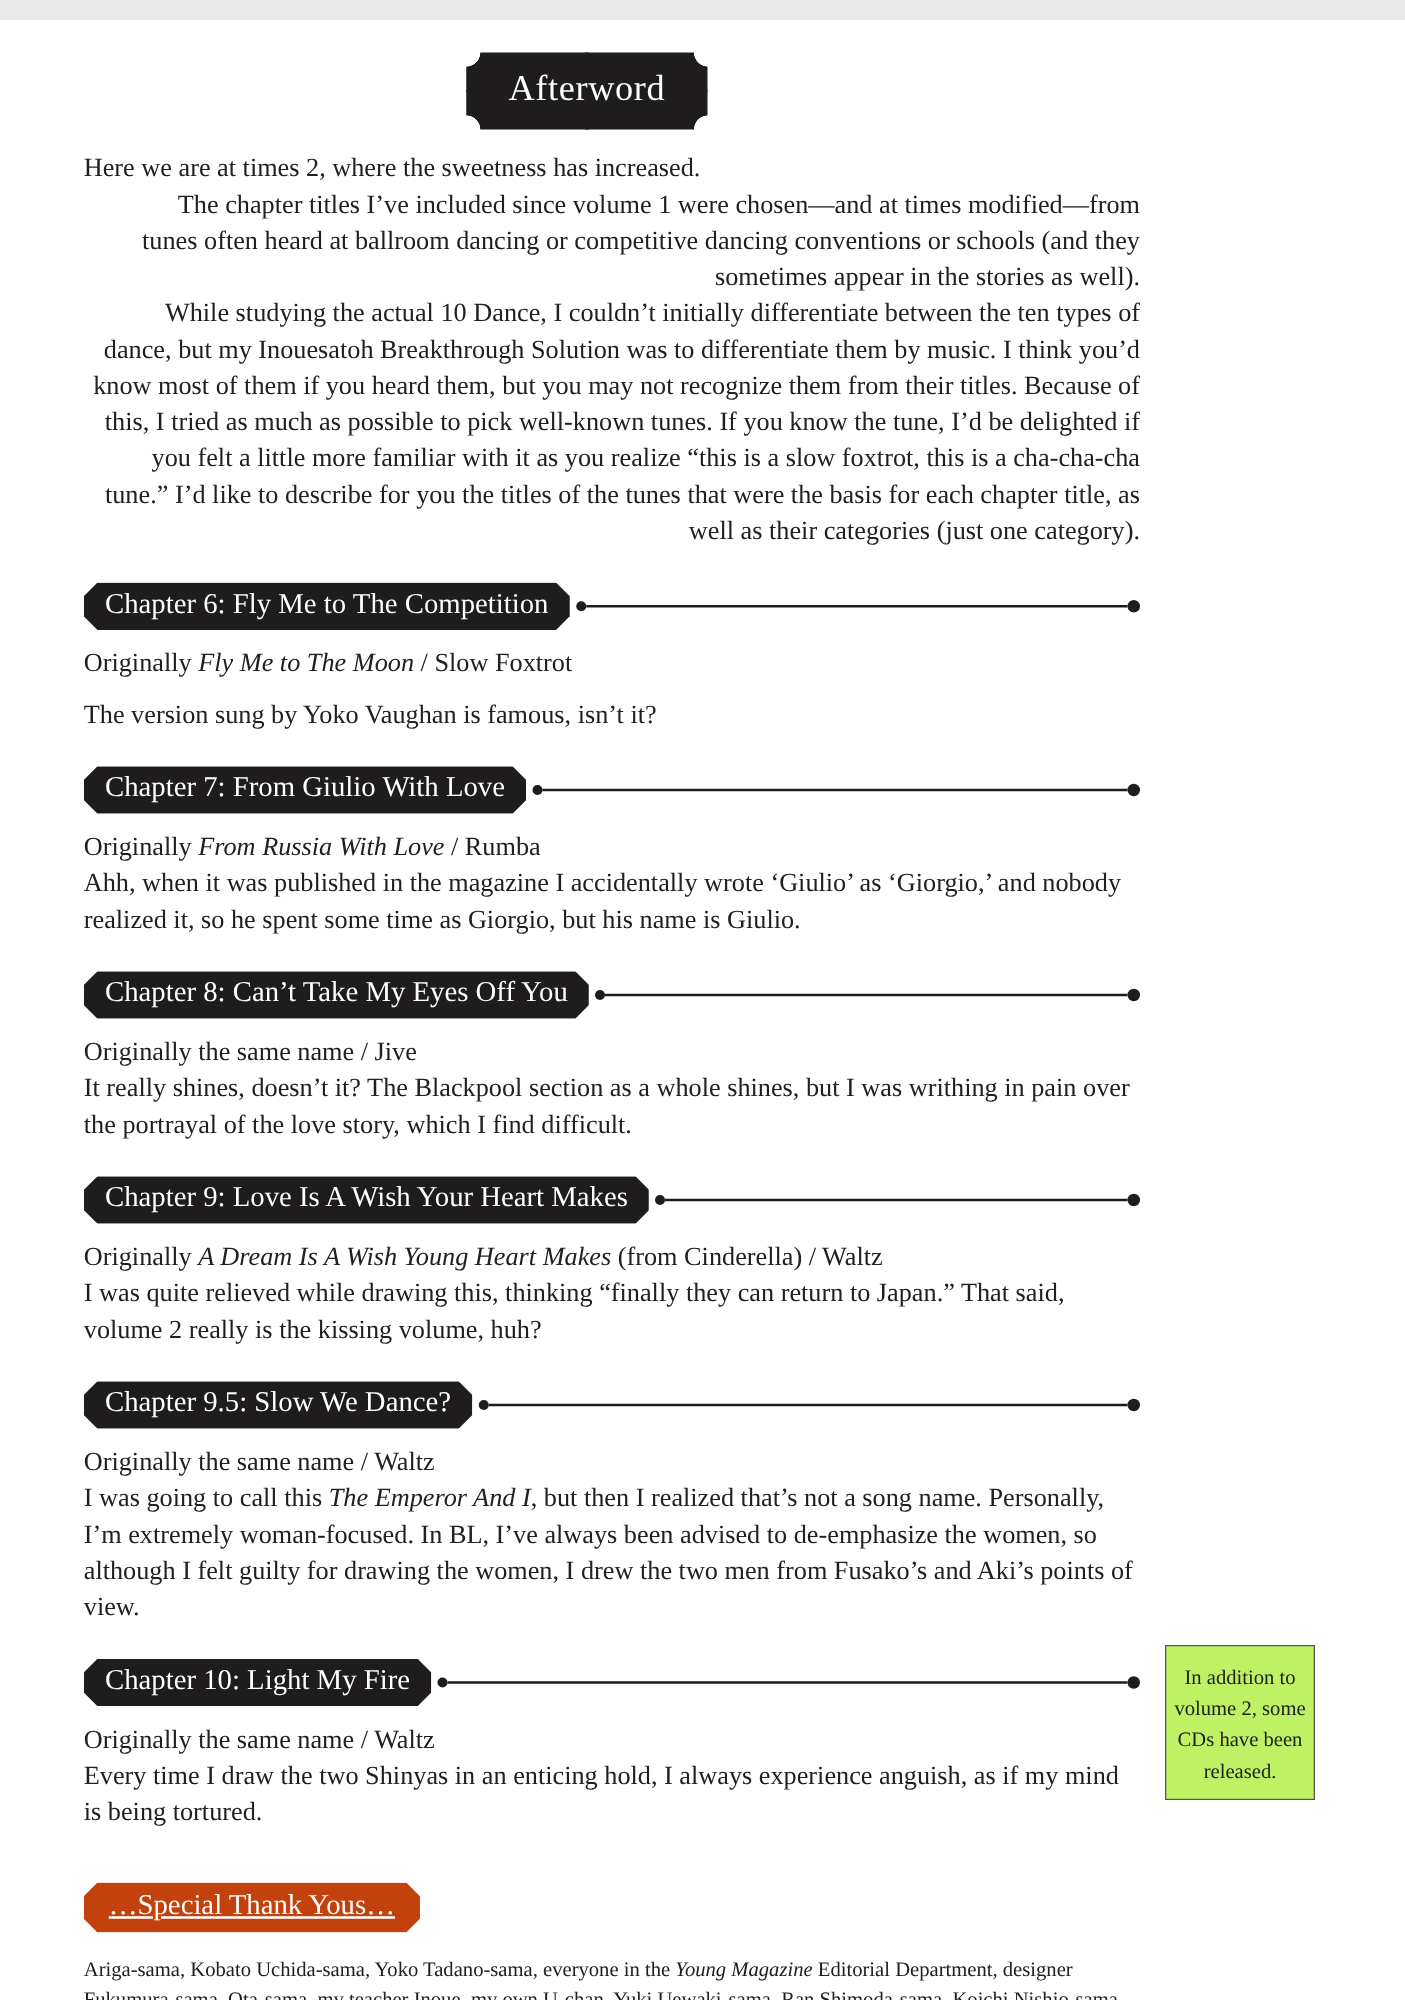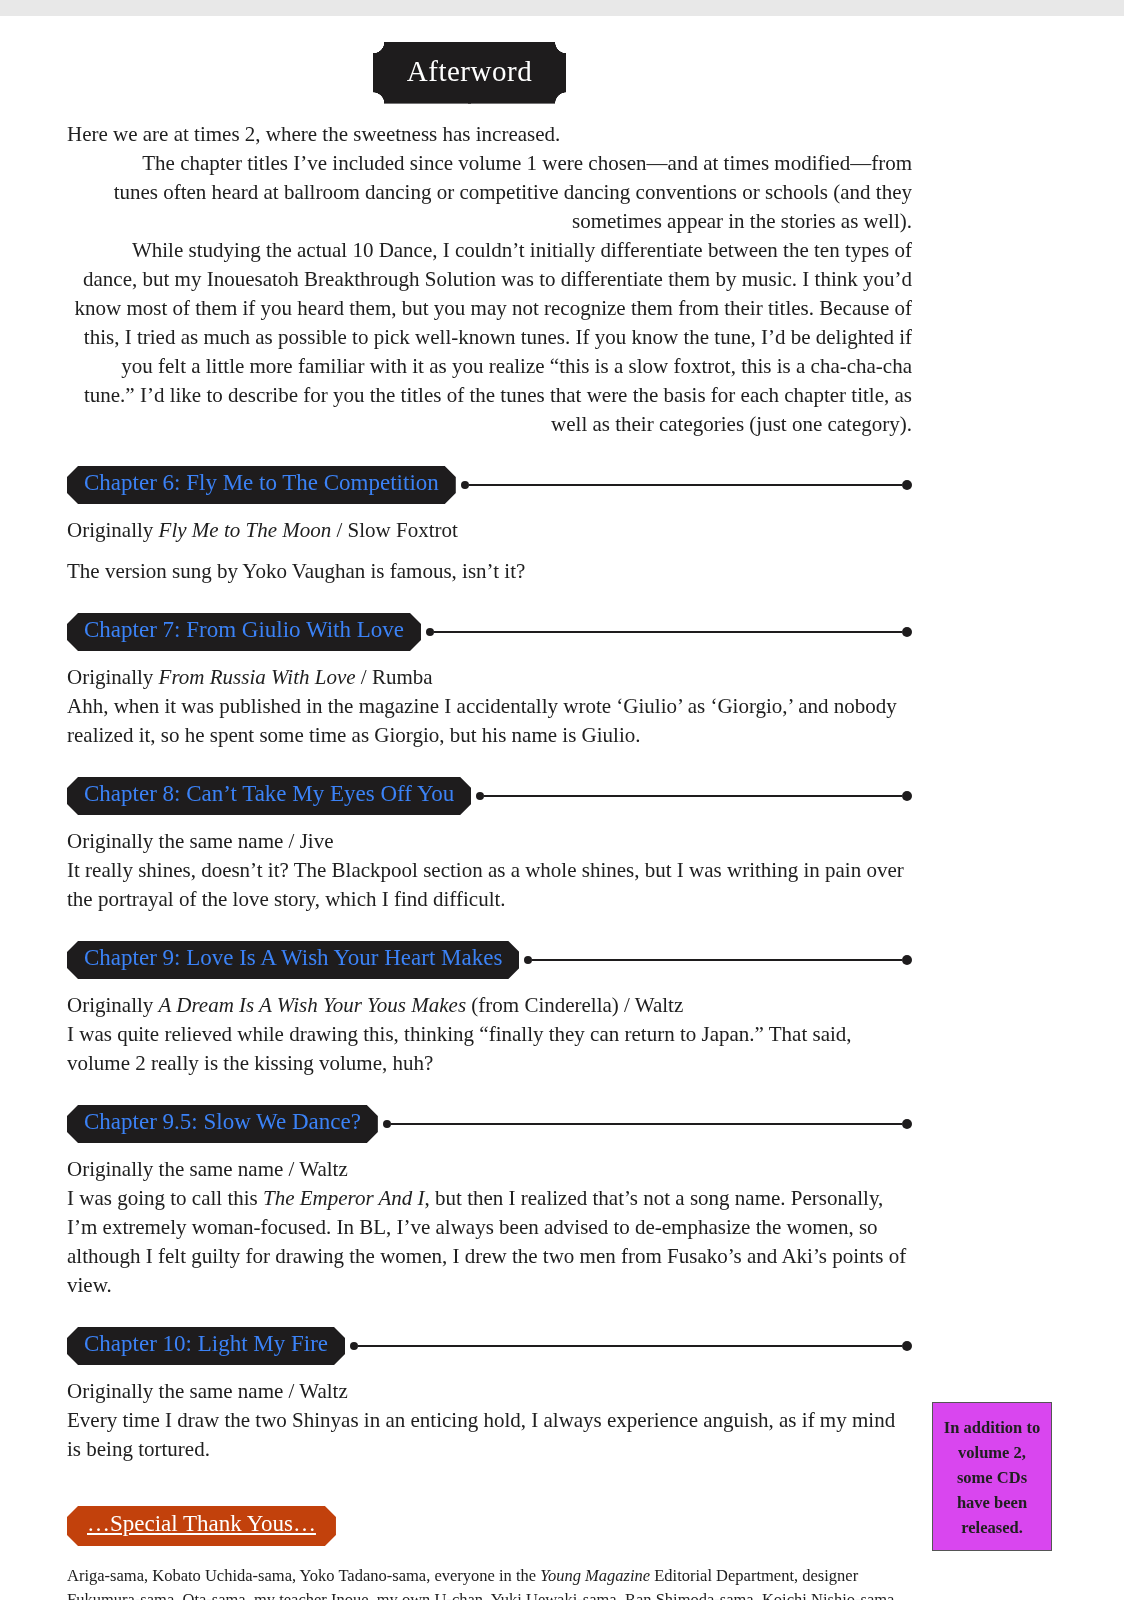--- a/index.html
+++ b/index.html
@@ -41,21 +41,21 @@
     font-size: 21px;
     line-height: 29px;
   }
   .intro p.indent { text-indent: 1.4em; text-align: right; }
 
   
   .chapter { margin-top: 27px; }
   .badge-row { display: flex; align-items: center; }
   .chapter-badge {
     background: #1e1c1d;
-    color: #3b82f6;
+    color: #ffffff;
     font-size: 23px;
     padding: 4px 17px 8px;
     clip-path: polygon(11px 0, calc(100% - 11px) 0, 100% 11px, 100% calc(100% - 11px),
                        calc(100% - 11px) 100%, 11px 100%, 0 calc(100% - 11px), 0 11px);
     white-space: nowrap;
   }
   .rule { flex: 1; display: flex; align-items: center; margin-left: 5px; }
   .rule .dot {
     width: 8px; height: 8px; border-radius: 50%;
     background: #1e1c1d; flex: 0 0 auto;
@@ -83,30 +83,29 @@
     margin: 18px 0 0;
     font-size: 16.5px;
     line-height: 24px;
     width: 832px;
   }
 
   
   .cd-note {
     position: absolute;
     left: 932px;
-    top: 1386px;
+    top: 1300px;
     width: 106px;
     border: 1.5px solid #555;
     padding: 12px 6px 10px;
     text-align: center;
     font-size: 16.5px;
     line-height: 25px;
     color: #202020;
-    background: #d946ef;
-    font-weight: bold;
+    background: #bef264;
   }
 
   em { }
 </style>
 </head>
 <body>
 
 <div class="sheet">
   <div class="main">
 
@@ -161,21 +160,21 @@
 
     <section class="chapter">
       <div class="badge-row">
         <div class="chapter-badge">Chapter 9: Love Is A Wish Your Heart Makes</div>
         <div class="rule">
           <span class="dot"></span>
             <span class="line"></span>
             <span class="dot end"></span>
         </div>
       </div>
-      <p class="origin"><span>Originally </span><em>A Dream Is A Wish Your Yous Makes</em><span> (from Cinderella) / Waltz</span></p>
+      <p class="origin"><span>Originally </span><em>A Dream Is A Wish Young Heart Makes</em><span> (from Cinderella) / Waltz</span></p>
       <p class="comment"><span>I was quite relieved while drawing this, thinking “finally they can return to Japan.” That said, volume 2 really is the kissing volume, huh?</span><em></em><span></span></p>
     </section>
 
     <section class="chapter">
       <div class="badge-row">
         <div class="chapter-badge">Chapter 9.5: Slow We Dance?</div>
         <div class="rule">
           <span class="dot"></span>
             <span class="line"></span>
             <span class="dot end"></span>

